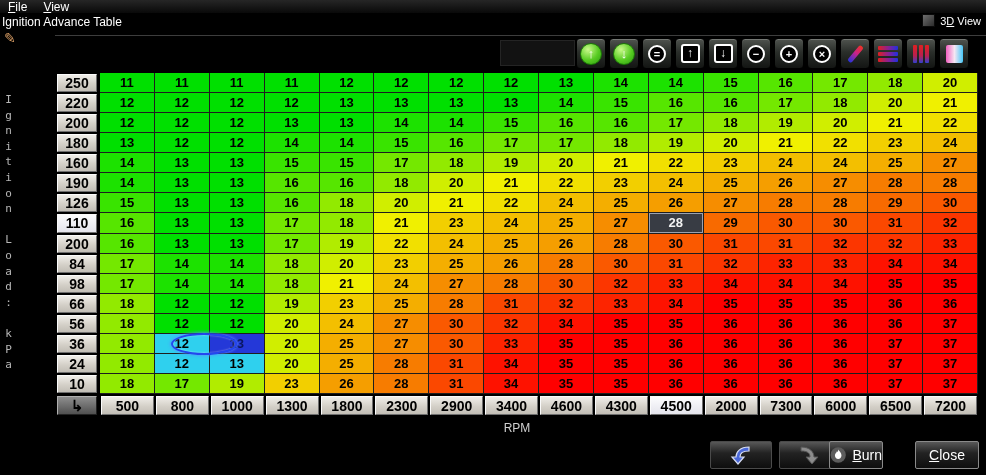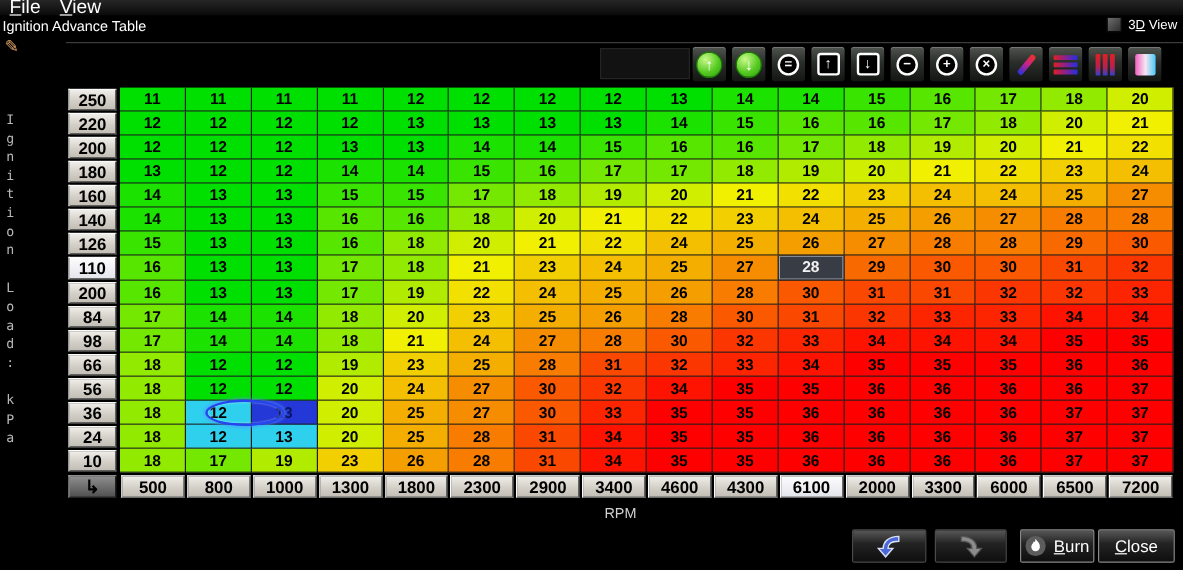--- a/index.html
+++ b/index.html
@@ -1,20 +1,20 @@
 <!DOCTYPE html>
 <html><head>
 <meta charset="utf-8">
 <style>
   *{box-sizing:border-box;margin:0;padding:0}
   html,body{width:986px;height:475px}
   body{background:#000;position:relative;font-family:"Liberation Sans",sans-serif;overflow:hidden}
   .u{text-decoration:underline}
   .menubar{position:absolute;left:0;top:0;width:986px;height:14px;background:linear-gradient(#262626,#090909);display:flex;gap:16px;padding-left:8px;align-items:center;border-bottom:1px solid #000}
-  .menu-item{color:#fff;font-size:16px;line-height:12px;cursor:default}
+  .menu-item{color:#fff;font-size:12px;line-height:12px;cursor:default}
   .titlerow{position:absolute;left:0;top:14px;width:986px;height:16px}
   .page-title{position:absolute;left:2px;top:1px;color:#fff;font-size:12px}
   .view3d{position:absolute;right:5px;top:0;display:flex;align-items:center;gap:5px;color:#fff;font-size:11px}
   .cb{width:13px;height:13px;background:linear-gradient(135deg,#6e6e6e,#2c2c2c);border:1px solid #0a0a0a;display:inline-block}
   .editpencil{position:absolute;left:4px;top:30px;color:#dda066;font-size:14px}
   .hline{position:absolute;left:55px;top:35px;width:931px;height:1px;background:#3d3d3d}
   .tinput{position:absolute;left:500px;top:40px;width:75px;height:26px;background:#121212;border:1px solid #242424}
   .ticons{position:absolute;left:576px;top:38px;display:flex;gap:3px}
   .tbtn{width:30px;height:31px;background:linear-gradient(180deg,#50544f,#2a2e2a 45%,#131513);border:1px solid #000;border-radius:4px;display:flex;align-items:center;justify-content:center;padding:0;box-shadow:inset 0 1px 0 rgba(255,255,255,.22);cursor:pointer}
   .ic{display:block}
@@ -36,21 +36,21 @@
   .colh{margin-top:2px}
   .hc.sel{background:linear-gradient(180deg,#fdfdfe,#efeff4 55%,#e4e4ec)}
   .corner{background:linear-gradient(180deg,#8e8e8e,#505050);border-color:#b0b0b0 #222 #222 #b0b0b0;font-size:15px;margin-right:3px;margin-top:2px}
   .selcell{box-shadow:inset 0 0 0 1px #9aa2b2;color:#f2f2f2}
   .trace{color:#0a1660}
   .ellipse{position:absolute;left:171px;top:333px;width:66px;height:22px;border:2px solid #2546ee;border-radius:50%;box-shadow:0 0 3px 1px rgba(90,140,255,.75),inset 0 0 2px rgba(255,255,255,.6)}
   .xlabel{position:absolute;left:56px;top:421px;width:922px;text-align:center;color:#d0d0d0;font-size:12px}
   .bbtn{position:absolute;top:441px;height:28px;background:linear-gradient(180deg,#585858,#232323 42%,#0e0e0e);border:1px solid #8a8a8a;border-radius:2px;color:#fff;font-size:14px;display:flex;align-items:center;justify-content:center;gap:6px;font-family:inherit;cursor:pointer}
   #undo{left:710px;width:62px;border-color:#4a4a4a}
   #redo{left:779px;width:60px;border-color:#4a4a4a}
-  #burn{left:850px;width:62px}
+  #burn{left:829px;width:54px}
   #close{left:915px;width:64px}
 </style>
 </head>
 <body>
 
 <div class="menubar">
   <span class="menu-item"><span class="u">F</span><span>i</span><span>l</span><span>e</span></span>
   <span class="menu-item"><span class="u">V</span><span>i</span><span>e</span><span>w</span></span>
 </div>
 
@@ -213,21 +213,21 @@
     <div class="dc" style="background: rgb(146, 234, 0);">18</div>
     <div class="dc" style="background: rgb(177, 236, 0);">19</div>
     <div class="dc" style="background: rgb(208, 238, 0);">20</div>
     <div class="dc" style="background: rgb(240, 240, 0);">21</div>
     <div class="dc" style="background: rgb(241, 224, 0);">22</div>
     <div class="dc" style="background: rgb(242, 207, 0);">23</div>
     <div class="dc" style="background: rgb(243, 191, 0);">24</div>
     <div class="dc" style="background: rgb(243, 191, 0);">24</div>
     <div class="dc" style="background: rgb(244, 174, 0);">25</div>
     <div class="dc" style="background: rgb(246, 141, 0);">27</div>
-    <div class="hc rowh">140</div>
+    <div class="hc rowh">190</div>
     <div class="dc" style="background: rgb(28, 226, 0);">14</div>
     <div class="dc" style="background: rgb(0, 224, 0);">13</div>
     <div class="dc" style="background: rgb(0, 224, 0);">13</div>
     <div class="dc" style="background: rgb(86, 230, 0);">16</div>
     <div class="dc" style="background: rgb(86, 230, 0);">16</div>
     <div class="dc" style="background: rgb(146, 234, 0);">18</div>
     <div class="dc" style="background: rgb(208, 238, 0);">20</div>
     <div class="dc" style="background: rgb(240, 240, 0);">21</div>
     <div class="dc" style="background: rgb(241, 224, 0);">22</div>
     <div class="dc" style="background: rgb(242, 207, 0);">23</div>
@@ -411,23 +411,23 @@
     <div class="hc colh">500</div>
     <div class="hc colh">800</div>
     <div class="hc colh">1000</div>
     <div class="hc colh">1300</div>
     <div class="hc colh">1800</div>
     <div class="hc colh">2300</div>
     <div class="hc colh">2900</div>
     <div class="hc colh">3400</div>
     <div class="hc colh">4600</div>
     <div class="hc colh">4300</div>
-    <div class="hc colh sel">6100</div>
+    <div class="hc colh sel">4500</div>
     <div class="hc colh">2000</div>
-    <div class="hc colh">3300</div>
+    <div class="hc colh">7300</div>
     <div class="hc colh">6000</div>
     <div class="hc colh">6500</div>
     <div class="hc colh">7200</div>
   </div>
 
 <div class="ellipse"></div>
 
 <div class="xlabel">RPM</div>
 
 <button class="bbtn" id="undo">

